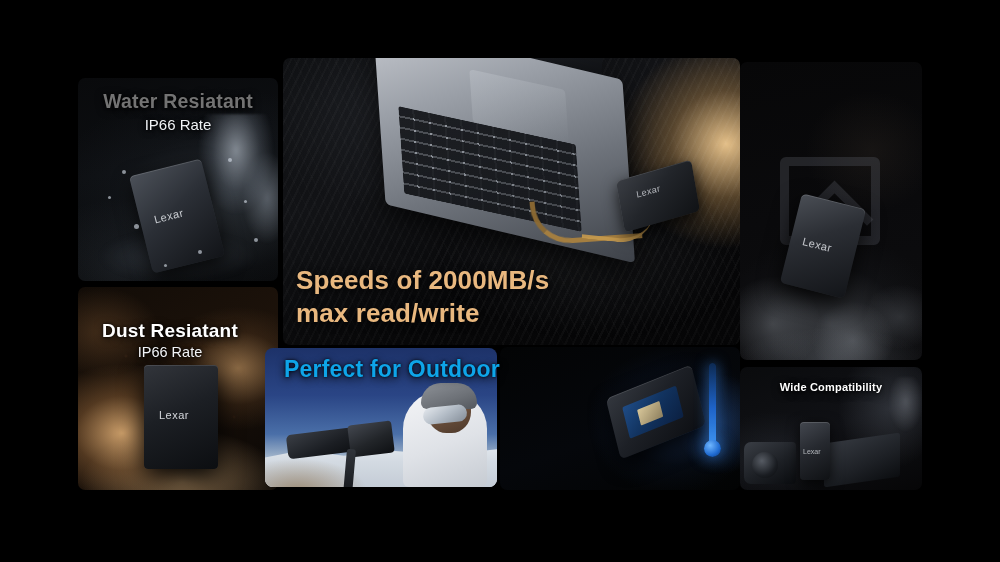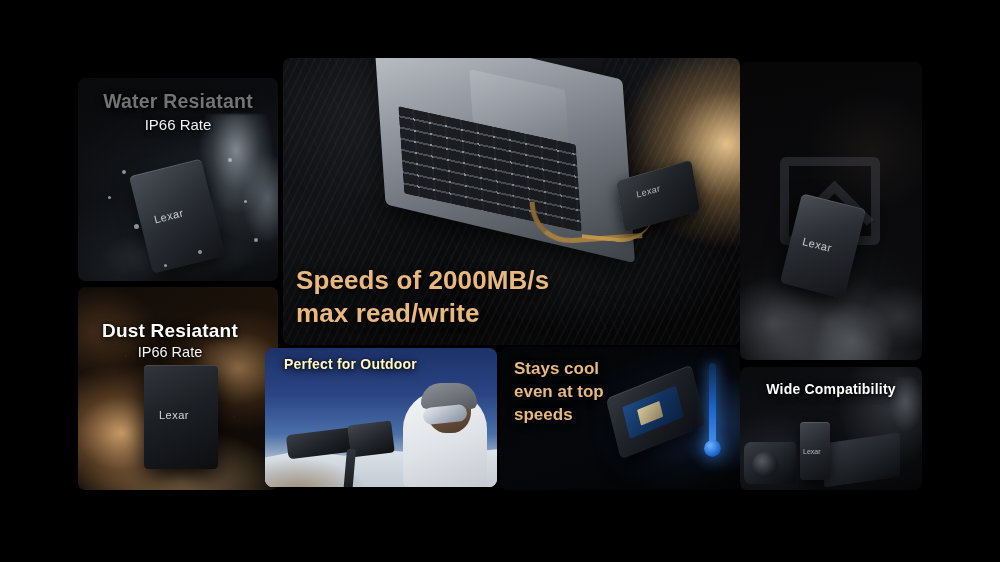--- a/index.html
+++ b/index.html
@@ -336,24 +336,24 @@
 
   #cap-dust { left: 78px; top: 294px; width: 184px; margin-top: 26px; }
   #cap-dust .t1 { color: #ffffff; font-size: 19px; }
   #cap-dust .t2 { color: #f2f4f7; font-size: 14.5px; margin-top: 2px; }
 
   #cap-drop { left: 740px; top: 104px; width: 182px; }
   #cap-drop .t1 { color: #e9b87f; font-size: 16.5px; }
   #cap-drop .t2 { color: #f4f6f8; font-size: 14px; margin-top: 3px; }
 
   #cap-compat { left: 740px; top: 381px; width: 182px; }
-  #cap-compat .t1 { color: #ffffff; font-size: 14px; }
+  #cap-compat .t1 { color: #ffffff; font-size: 11px; }
 
   #cap-outdoor { left: 272px; top: 356px; width: 218px; text-align: left; }
-  #cap-outdoor .t1 { color: #fef9c3; font-size: 14px; padding-left: 12px; }
+  #cap-outdoor .t1 { color: #0ea5e9; font-size: 23px; padding-left: 12px; }
 
   #cap-speed { left: 296px; top: 264px; width: 300px; text-align: left; }
   #cap-speed .line {
     color: #e9b87f;
     font-size: 26px;
     font-weight: bold;
     line-height: 1.28;
     letter-spacing: .1px;
     text-shadow: 0 2px 10px rgba(0,0,0,.95);
     white-space: nowrap;
@@ -449,25 +449,20 @@
   <div class="cap" id="cap-outdoor">
     <div class="t1">Perfect for Outdoor</div>
   </div>
 
   <div class="panel" id="panel-cool">
     <div class="cool-ssd">
       <div class="cool-pcb"></div>
     </div>
     <div class="thermometer"></div>
   </div>
-  <div class="cap" id="cap-cool">
-    <div class="line">Stays cool</div>
-    <div class="line">even at top</div>
-    <div class="line">speeds</div>
-  </div>
 
   <div class="panel" id="panel-compat">
     <div class="compat-leaf"></div>
     <div class="compat-laptop"></div>
     <div class="compat-camera"></div>
     <div class="compat-ssd">
       <span class="brand">Lexar</span>
     </div>
   </div>
   <div class="cap" id="cap-compat">

